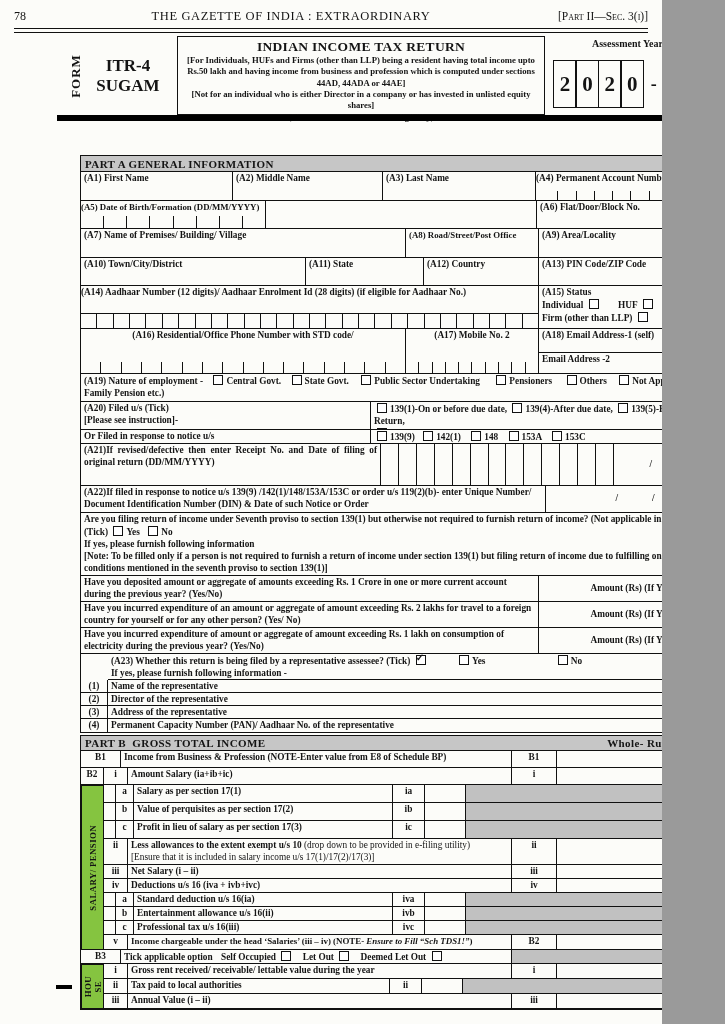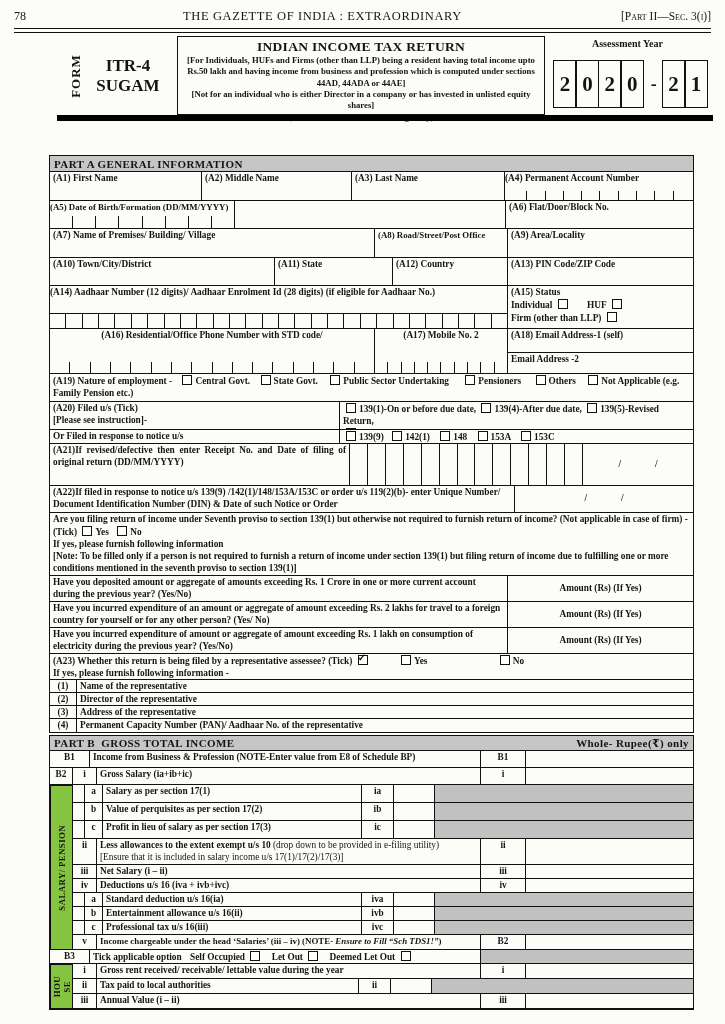--- a/index.html
+++ b/index.html
@@ -1,16 +1,16 @@
 <!DOCTYPE html>
 <html><head>
 <meta charset="utf-8">
 <style>
   html,body{margin:0;padding:0;background:#9a9a9a;}
-  .page{position:relative;width:725px;height:1024px;background:#fcfcf9;color:#141414;
+  .page{position:relative;width:662px;height:1024px;background:#fcfcf9;color:#141414;
         font-family:"Liberation Serif","DejaVu Serif",serif;font-weight:bold;overflow:hidden;}
 
   
   .gz{position:absolute;top:9px;left:14px;right:14px;display:flex;align-items:baseline;}
   .gz .pgno{width:70px;font-size:12px;font-weight:normal;}
   .gz .ctitle{flex:1;text-align:center;font-size:12.5px;font-weight:normal;letter-spacing:.6px;}
   .gz .rtitle{width:150px;text-align:right;font-size:11.5px;font-weight:normal;font-variant:small-caps;}
   .gz-rule{position:absolute;top:28px;left:14px;right:14px;height:3px;
            border-top:1.4px solid #111;border-bottom:1.4px solid #111;}
 
@@ -27,21 +27,21 @@
   .fh-right{flex:1;text-align:center;position:relative;}
   .ay-label{font-size:10px;margin-top:2px;}
   .ay-row{position:absolute;left:8px;right:2px;top:24px;display:flex;align-items:center;}
   .ay-box{width:24px;height:48px;border:1.6px solid #111;box-sizing:border-box;margin-left:-1.6px;
           display:flex;align-items:center;justify-content:center;font-size:21px;}
   .ay-box:first-child{margin-left:0;}
   .ay-dash{flex:1;text-align:center;font-size:18px;}
   .thickbar{position:absolute;top:115px;left:57px;width:656px;height:6px;background:#000;}
 
   
-  .tables{position:absolute;top:155px;left:49px;width:645px;}
+  .tables{position:absolute;top:155px;left:80px;width:645px;}
   .tbl{border:1.6px solid #111;box-sizing:border-box;}
   .bar{background:#c6c6c6;border-bottom:1px solid #111;display:flex;justify-content:space-between;
        align-items:center;padding:0 4px;box-sizing:border-box;}
   .bar .t{font-size:11px;letter-spacing:.4px;}
   .row{display:flex;border-bottom:1px solid #111;box-sizing:border-box;position:relative;}
   .row:last-child{border-bottom:none;}
   .cell{border-right:1px solid #111;box-sizing:border-box;padding:1px 3px;font-size:9.3px;
         line-height:1.28;overflow:hidden;position:relative;}
   .cell:last-child{border-right:none;}
   .vcenter{display:flex;align-items:center;justify-content:center;}
@@ -363,21 +363,21 @@
             <span>Amount (Rs) (If Yes)</span>
           </div>
       </div>
       <div class="row" style="height:26px;">
         <div class="cell" style="width:458px;"><span>Have you incurred expenditure of amount or aggregate of amount exceeding Rs. 1 lakh on consumption of electricity during the previous year? (Yes/No)</span></div>
         <div class="cell grow vcenter">
             <span>Amount (Rs) (If Yes)</span>
           </div>
       </div>
 
-      <div class="row" style="height:26px;">
+      <div class="row" style="height:26px;margin-left:27px;">
         <div class="cell grow">
           <span>(A23) Whether this return is being filed by a representative assessee? (Tick)</span>
           <span class="cb checked"></span>
           <span class="cb" style="margin-left:28px;"></span><span>Yes</span>
           <span class="cb" style="margin-left:70px;"></span><span>No</span>
           <div>If yes, please furnish following information -</div>
         </div>
       </div>
 
       <div class="row" style="height:13px;">
@@ -407,21 +407,21 @@
       <div class="row" style="height:17px;">
         <div class="cell w-code1b">B1</div>
         <div class="cell grow"><span>Income from Business &amp; Profession (NOTE-Enter value from E8 of Schedule BP)</span></div>
         <div class="cell w-rcode">B1</div>
         <div class="cell w-amount"></div>
       </div>
 
       <div class="row" style="height:17px;">
         <div class="cell" style="width:23px;text-align:center;">B2</div>
         <div class="cell w-code2">i</div>
-        <div class="cell grow"><span>Gross Salary  (ia+ib+ic)</span></div>
+        <div class="cell grow"><span>Amount Salary  (ia+ib+ic)</span></div>
         <div class="cell w-rcode">i</div>
         <div class="cell w-amount"></div>
       </div>
 
       <div class="row" style="height:18px;">
         <div class="cell w-greenph"></div>
         <div class="cell w-spacer"></div>
         <div class="cell w-letter">a</div>
         <div class="cell grow"><span>Salary as per section 17(1)</span></div>
         <div class="cell w-mcode">ia</div>

